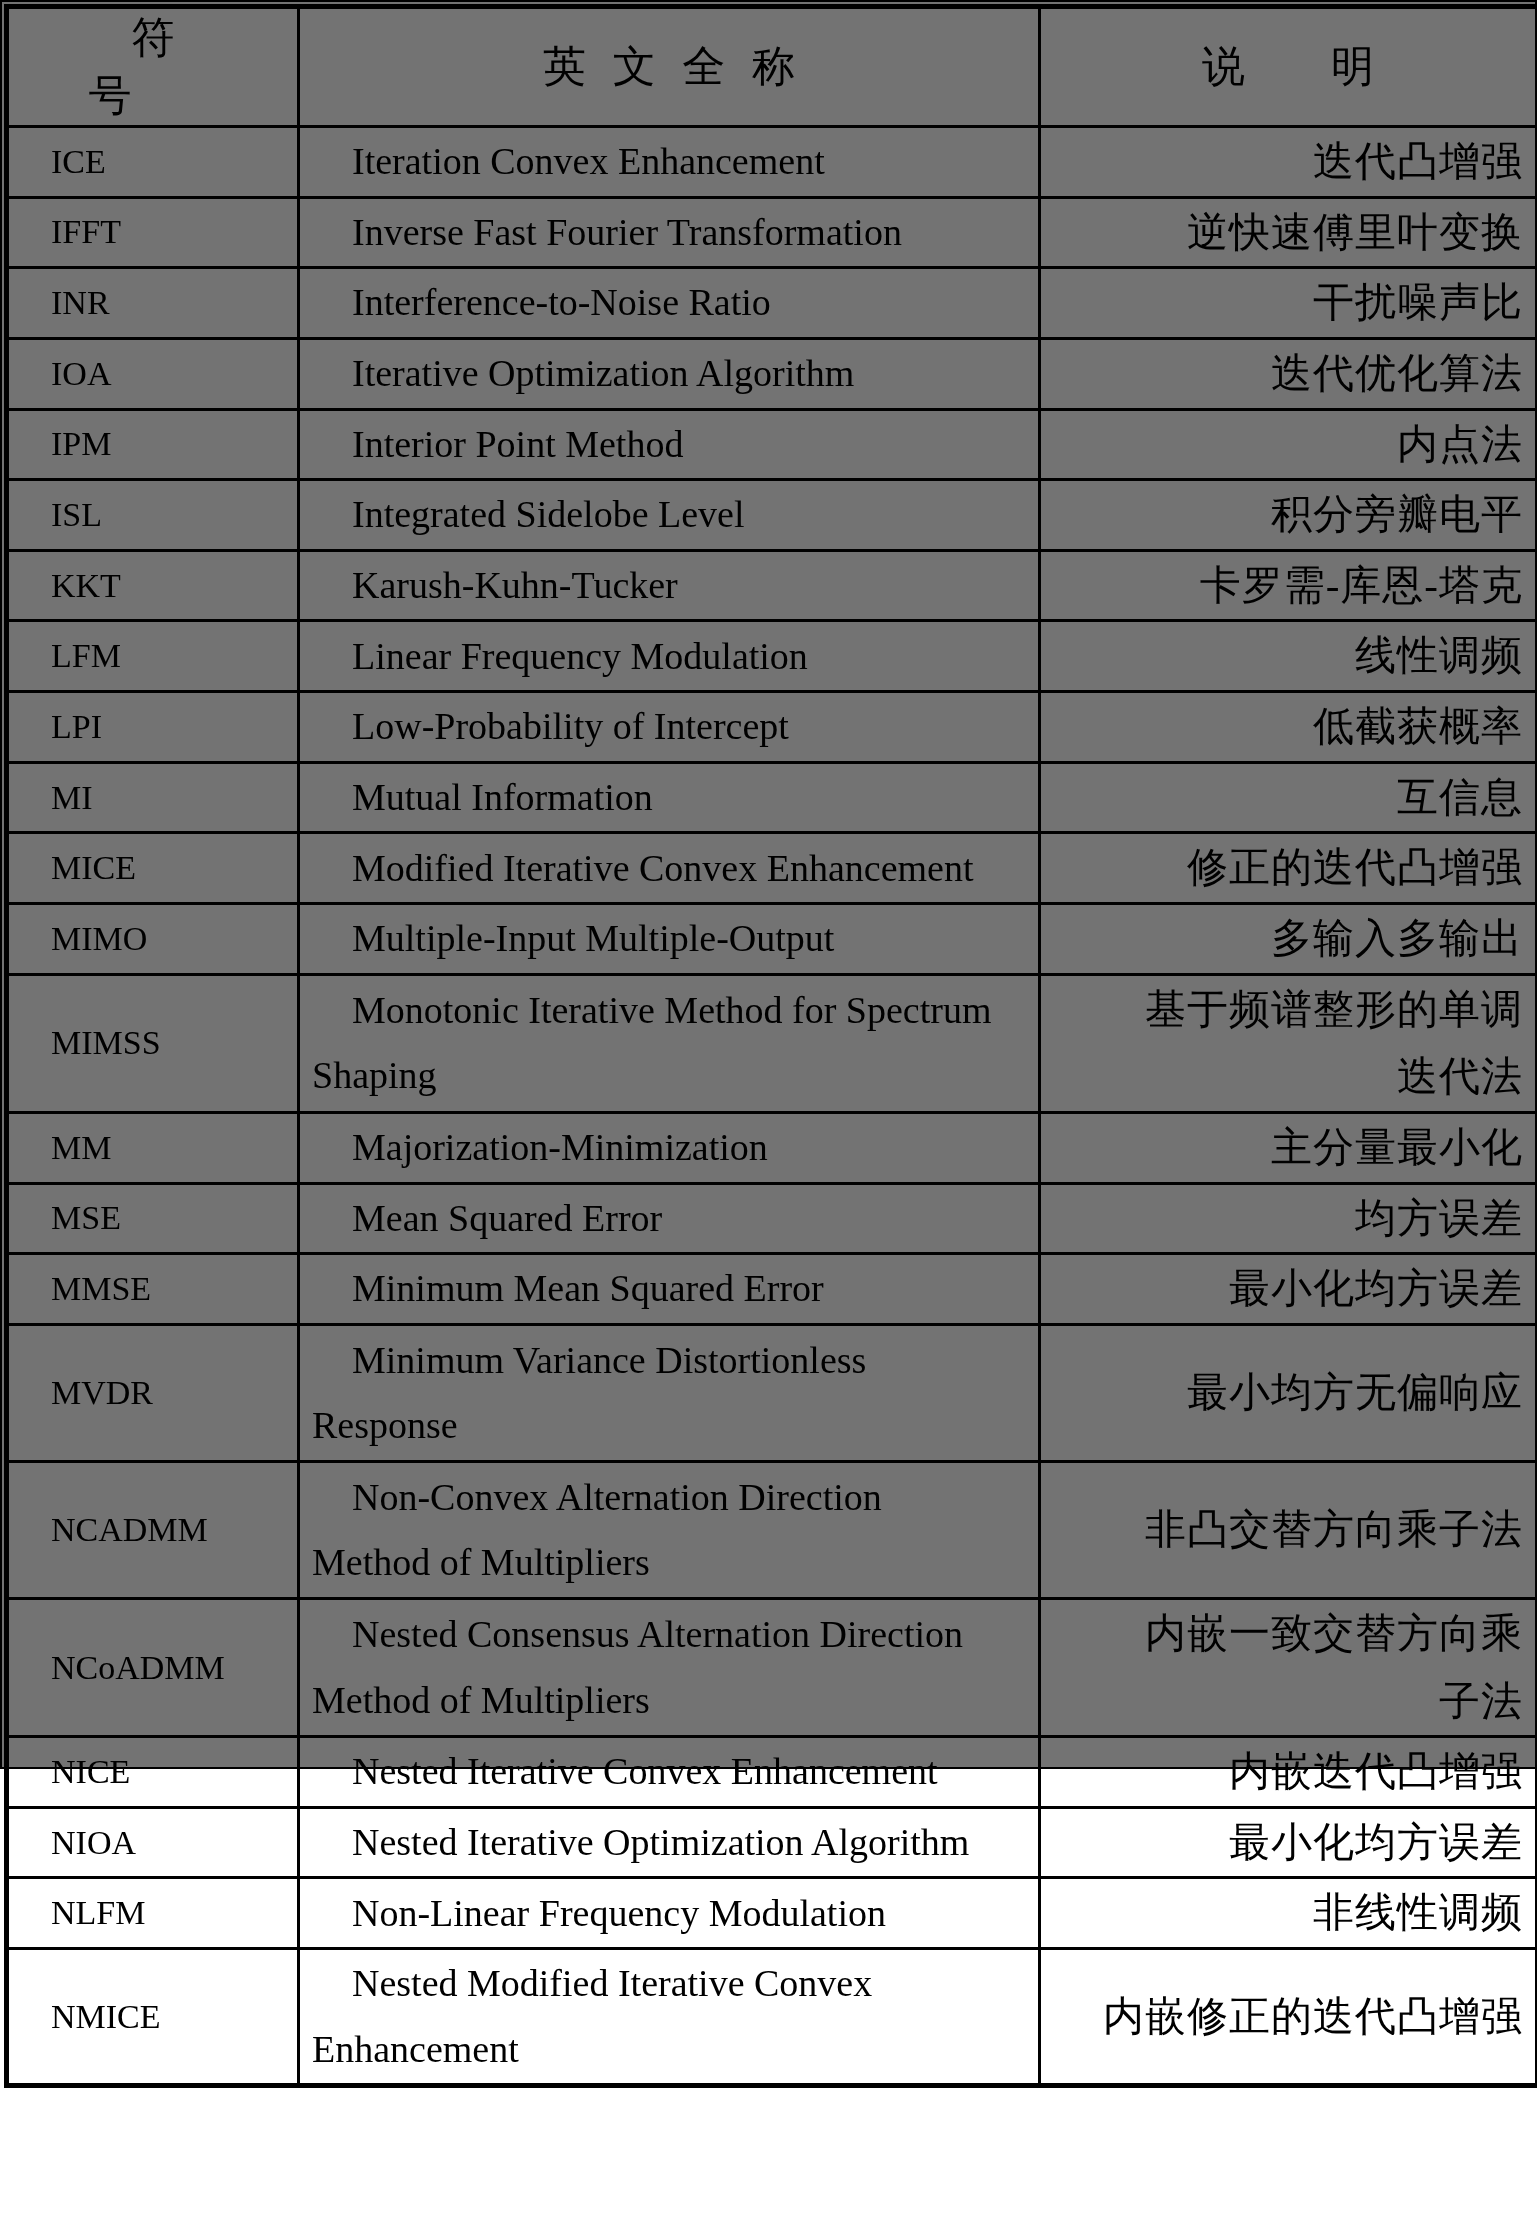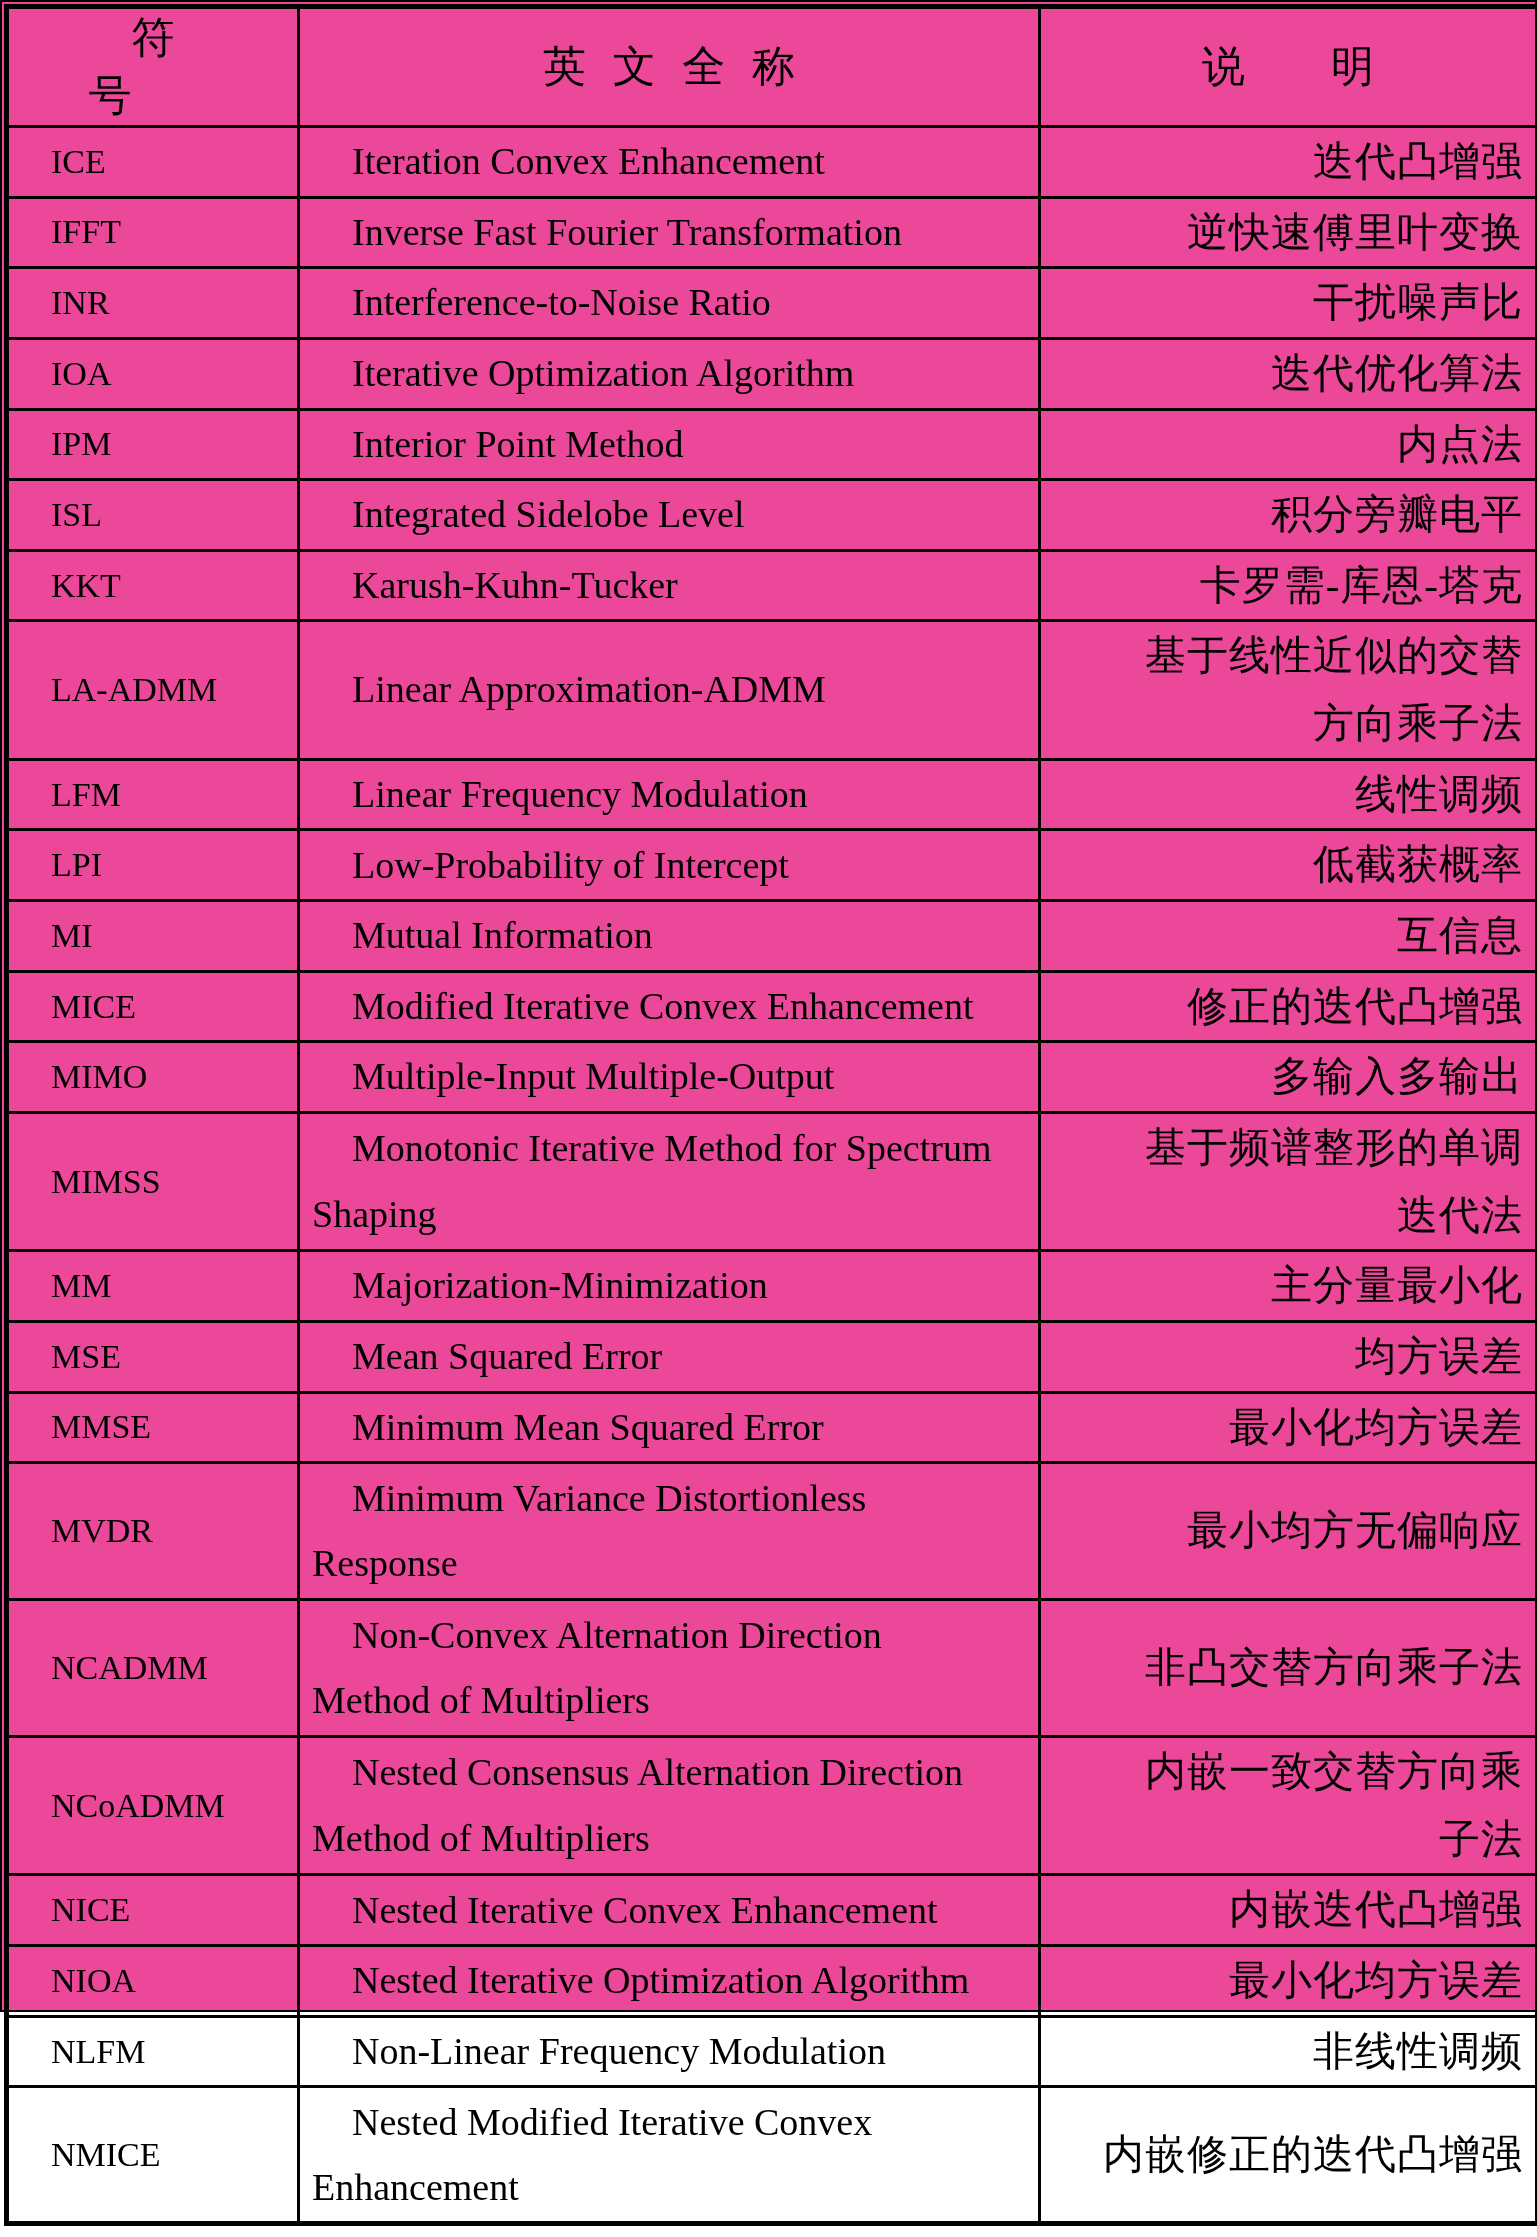--- a/index.html
+++ b/index.html
@@ -8,25 +8,25 @@
     background: #ffffff;
     width: 1537px;
     height: 2237px;
     font-family: "Liberation Serif", "DejaVu Serif", serif;
     color: #000000;
   }
   .page {
     position: absolute;
     inset: 0;
     width: 1537px;
-    height: 2012px;
+    height: 1769px;
     box-sizing: border-box;
     border: 2px solid #000000;
     padding: 2px;
-    background: #ec4899;
+    background: #737373;
   }
   table.abbr {
     width: 100%;
     height: 100%;
     border-collapse: collapse;
     table-layout: fixed;
     border: 5px solid #000000;
   }
   col.c-sym { width: 292px; }
   col.c-eng { width: 741px; }
@@ -117,26 +117,20 @@
         <tr>
     <td class="sym-cell">ISL</td>
     <td class="eng-cell">Integrated Sidelobe Level</td>
     <td class="chn-cell">积分旁瓣电平</td>
   </tr>
         <tr>
     <td class="sym-cell">KKT</td>
     <td class="eng-cell">Karush-Kuhn-Tucker</td>
     <td class="chn-cell">卡罗需-库恩-塔克</td>
   </tr>
-        <tr class="tall">
-    <td class="sym-cell">LA-ADMM</td>
-    <td class="eng-cell">Linear Approximation-ADMM</td>
-    <td class="chn-cell">基于线性近似的交替
-方向乘子法</td>
-  </tr>
         <tr>
     <td class="sym-cell">LFM</td>
     <td class="eng-cell">Linear Frequency Modulation</td>
     <td class="chn-cell">线性调频</td>
   </tr>
         <tr>
     <td class="sym-cell">LPI</td>
     <td class="eng-cell">Low-Probability of Intercept</td>
     <td class="chn-cell">低截获概率</td>
   </tr>

